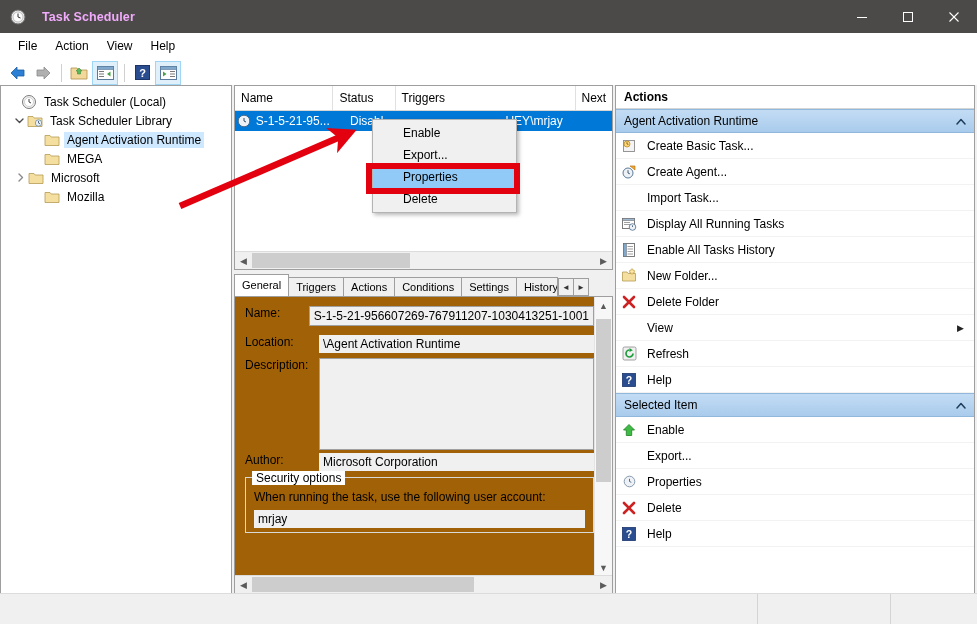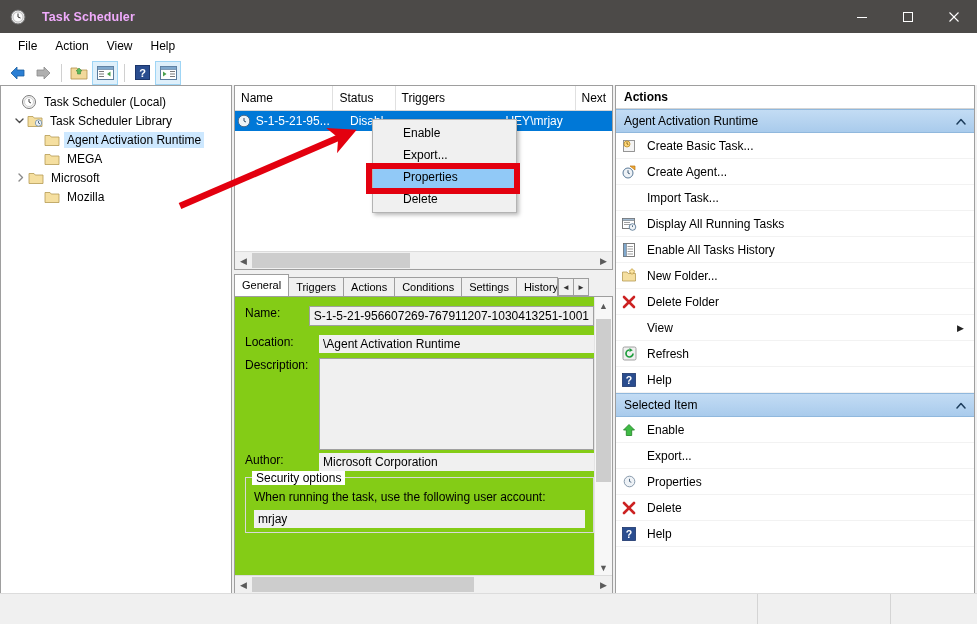--- a/index.html
+++ b/index.html
@@ -251,21 +251,21 @@
     width: 16px; height: 18px;
     border: 1px solid #9e9e9e;
     background: #f0f0f0;
     display:flex; align-items:center; justify-content:center;
     font-size: 8px; color: #333;
     box-sizing: border-box;
     margin-left: -1px;
   }
   .tab-body {
     flex: 1;
-    background: #84cc16;
+    background: #a16207;
     border: 1px solid #9e9e9e;
     box-sizing: border-box;
     position: relative;
     overflow: hidden;
   }
   .field-row {
     display: flex;
     align-items: flex-start;
     margin: 0 0 0 0;
     font-size: 12px;

